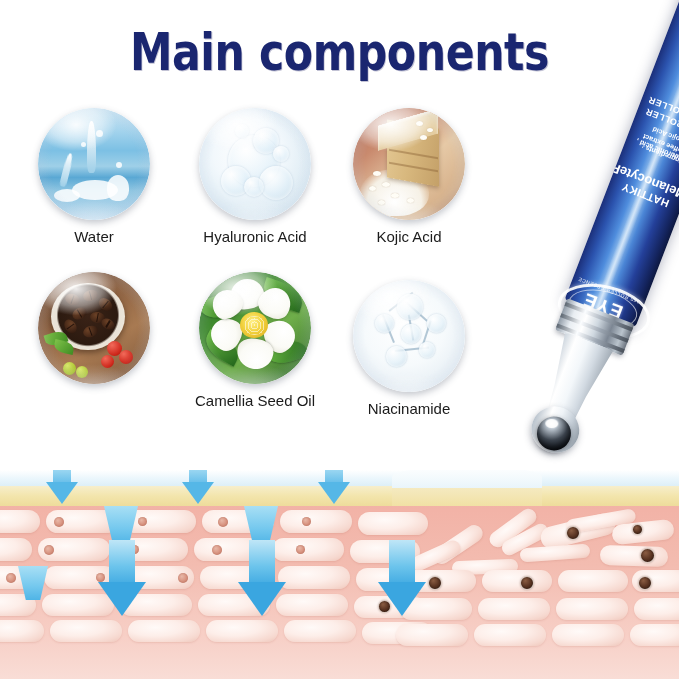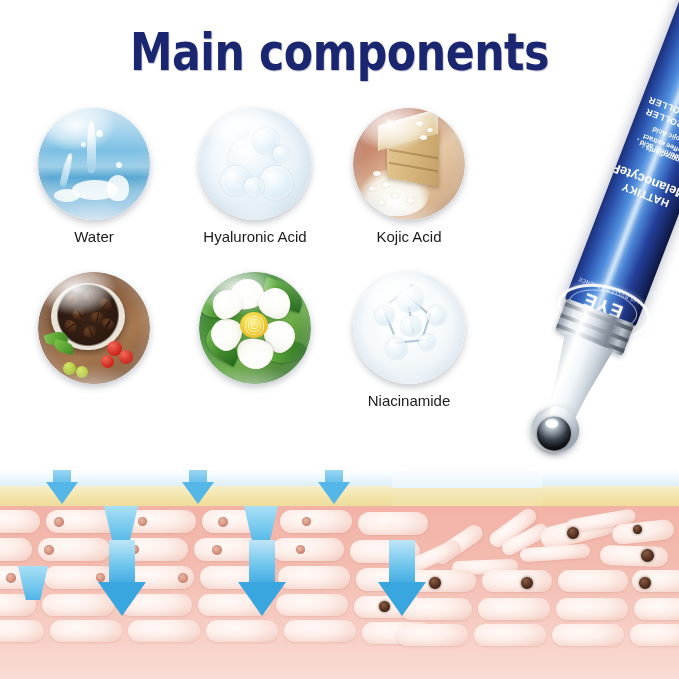--- a/index.html
+++ b/index.html
@@ -300,23 +300,24 @@
         <div class="petal" style="left:28%;top:6%;width:34px;height:30px;transform:rotate(-12deg);"></div>
         <div class="petal" style="left:54%;top:14%;width:32px;height:30px;transform:rotate(28deg);"></div>
         <div class="petal" style="left:58%;top:44%;width:32px;height:30px;transform:rotate(62deg);"></div>
         <div class="petal" style="left:34%;top:60%;width:36px;height:30px;transform:rotate(-170deg);"></div>
         <div class="petal" style="left:10%;top:42%;width:32px;height:30px;transform:rotate(-62deg);"></div>
         <div class="petal" style="left:12%;top:16%;width:30px;height:28px;transform:rotate(-36deg);"></div>
         <div class="stamen" style="left:37%;top:36%;width:28px;height:26px;"></div>
       </div>
       <div class="glass"></div>
     </div>
-  </div>
-
-  <div class="ing" style="left:347px;top:272px;">
+    <div class="cap">Camellia Seed Oil</div>
+  </div>
+
+  <div class="ing" style="left:347px;top:280px;">
     <div class="orb orb-nia">
       <div class="inner">
         <div class="mol">
           <div class="bondline" style="left:36px;top:30px;width:30px;transform:rotate(-38deg);"></div>
           <div class="bondline" style="left:52px;top:20px;width:30px;transform:rotate(42deg);"></div>
           <div class="bondline" style="left:30px;top:34px;width:30px;transform:rotate(68deg);"></div>
           <div class="bondline" style="left:78px;top:40px;width:28px;transform:rotate(108deg);"></div>
           <div class="bondline" style="left:42px;top:70px;width:34px;transform:rotate(-6deg);"></div>
           <div class="bondline" style="left:56px;top:34px;width:26px;transform:rotate(80deg);"></div>
           <div class="node" style="left:44px;top:14px;width:26px;height:26px;"></div>

